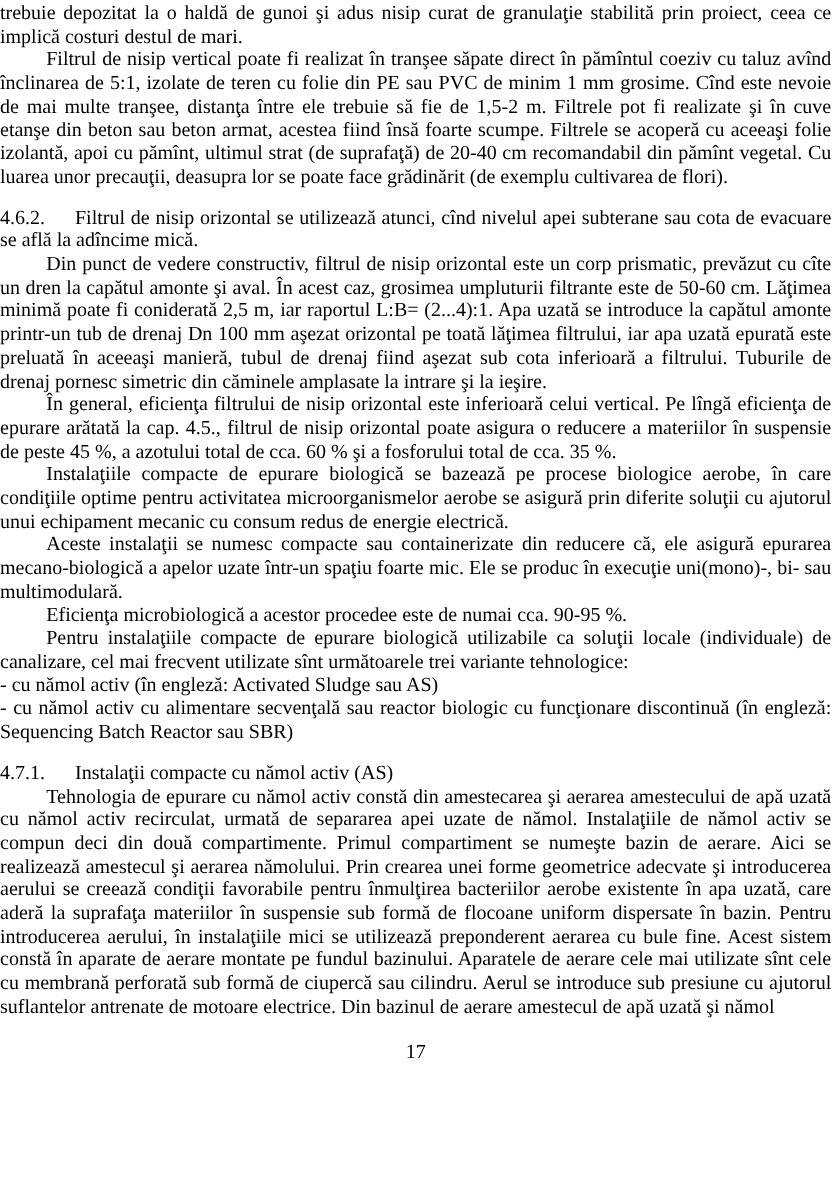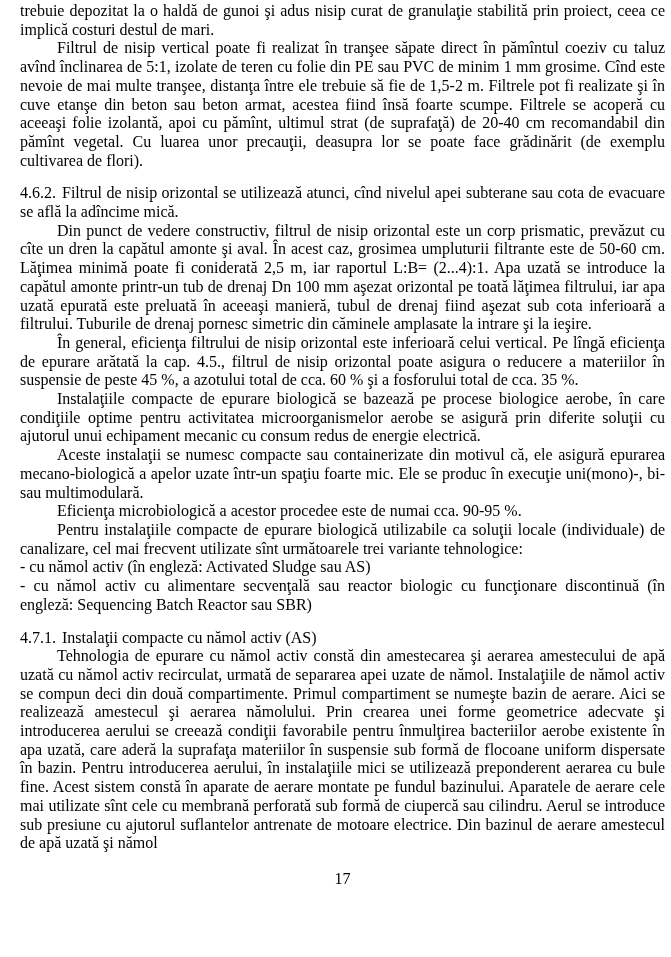--- a/index.html
+++ b/index.html
@@ -9,35 +9,35 @@
   }
   .page {
     box-sizing: border-box;
     width: 671px;
     height: 957px;
     background: #ffffff;
     color: #000000;
     font-family: "Liberation Serif", serif;
     font-size: 16px;
     line-height: 18.7px;
-    padding: 2px 6px 0 20px;
+    padding: 2px 6px 0 0;
     overflow: hidden;
   }
   .para {
     margin: 0;
     text-align: justify;
   }
   .para.indent {
     text-indent: 37px;
   }
   .para.heading {
     margin-top: 14px;
   }
   .num {
-    margin-right: 6px;
+    margin-right: 24px;
   }
   .u {
   }
   .pagenum {
     text-align: center;
     margin-top: 17px;
   }
 </style>
 </head>
 <body>
@@ -50,21 +50,21 @@
 
   <p class="para heading"><span class="num">4.6.2.</span><span class="u">Filtrul de nisip orizontal</span><span> se utilizează atunci, cînd nivelul apei subterane sau cota de evacuare se află la adîncime mică.</span></p>
 
   <p class="para indent">Din punct de vedere constructiv, filtrul de nisip orizontal este un corp prismatic, prevăzut cu cîte un dren la capătul amonte şi aval. În acest caz, grosimea umpluturii filtrante este de 50-60 cm. Lăţimea minimă poate fi coniderată 2,5 m, iar raportul L:B= (2...4):1. Apa uzată se introduce la capătul amonte printr-un tub de drenaj Dn 100 mm aşezat orizontal pe toată lăţimea filtrului, iar apa uzată epurată este preluată în aceeaşi manieră, tubul de drenaj fiind aşezat sub cota inferioară a filtrului. Tuburile de drenaj pornesc simetric din căminele amplasate la intrare şi la ieşire.</p>
 
   <p class="para indent">În general, eficienţa filtrului de nisip orizontal este inferioară celui vertical. Pe lîngă eficienţa de epurare arătată la cap. 4.5., filtrul de nisip orizontal poate asigura o reducere a materiilor în suspensie de peste 45 %, a azotului total de cca. 60 % şi a fosforului total de cca. 35 %.</p>
 
 
   <p class="para indent">Instalaţiile compacte de epurare biologică se bazează pe procese biologice aerobe, în care condiţiile optime pentru activitatea microorganismelor aerobe se asigură prin diferite soluţii cu ajutorul unui echipament mecanic cu consum redus de energie electrică.</p>
 
-  <p class="para indent">Aceste instalaţii se numesc compacte sau containerizate din motivul că, ele asigură epurarea mecano-biologică a apelor uzate într-un spaţiu foarte mic. Ele se produc în execuţie uni(mono)-, bi- sau multimodulară.</p>
+  <p class="para indent">Aceste instalaţii se numesc compacte sau containerizate din reducere că, ele asigură epurarea mecano-biologică a apelor uzate într-un spaţiu foarte mic. Ele se produc în execuţie uni(mono)-, bi- sau multimodulară.</p>
 
 
   <p class="para indent">Eficienţa microbiologică a acestor procedee este de numai cca. 90-95 %.</p>
 
   <p class="para indent">Pentru instalaţiile compacte de epurare biologică utilizabile ca soluţii locale (individuale) de canalizare, cel mai frecvent utilizate sînt următoarele trei variante tehnologice:</p>
 
   <p class="para">- cu nămol activ (în engleză: Activated Sludge sau AS)</p>
 
 
   <p class="para">- cu nămol activ cu alimentare secvenţală sau reactor biologic cu funcţionare discontinuă (în engleză: Sequencing Batch Reactor sau SBR)</p>

